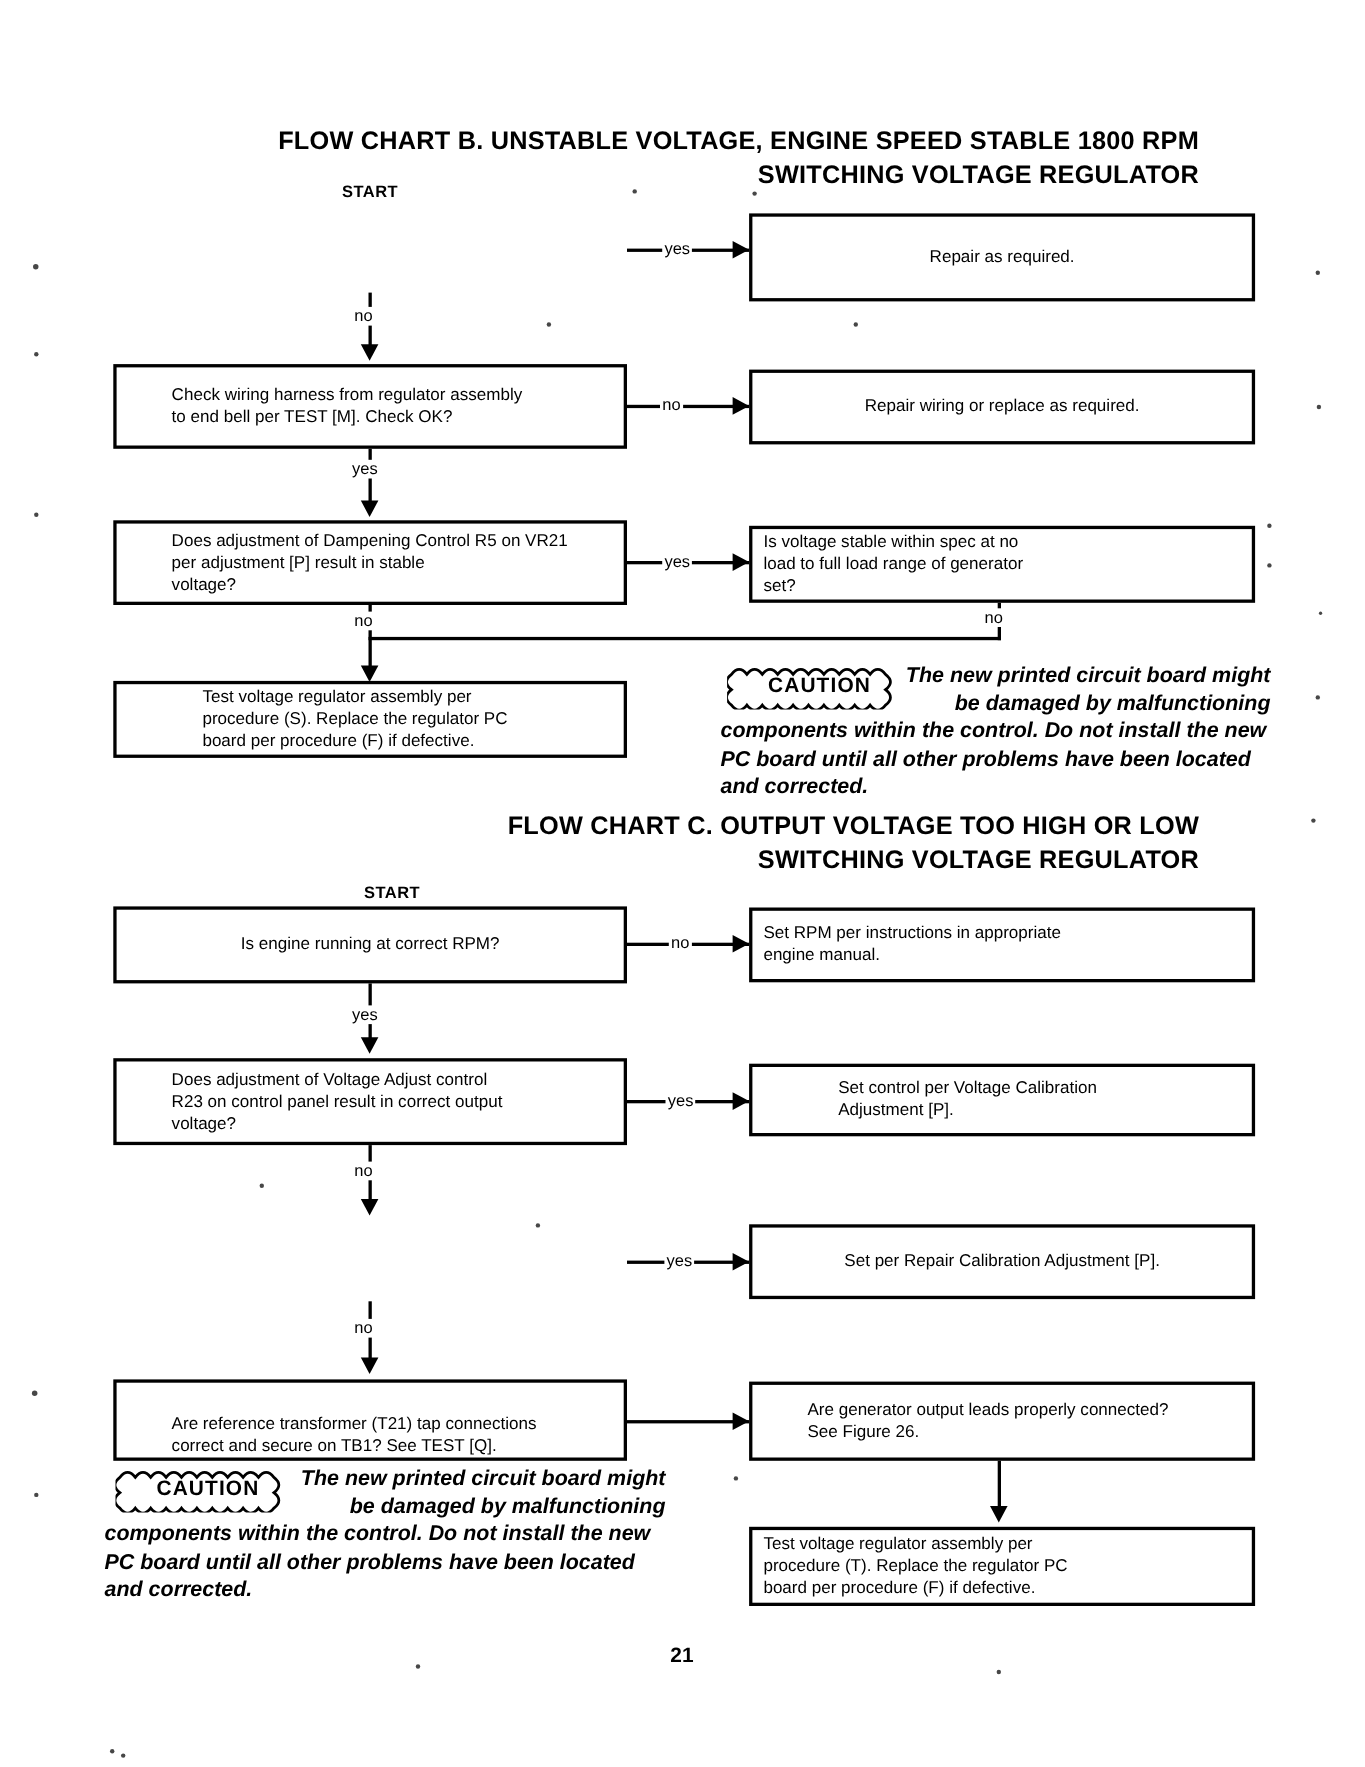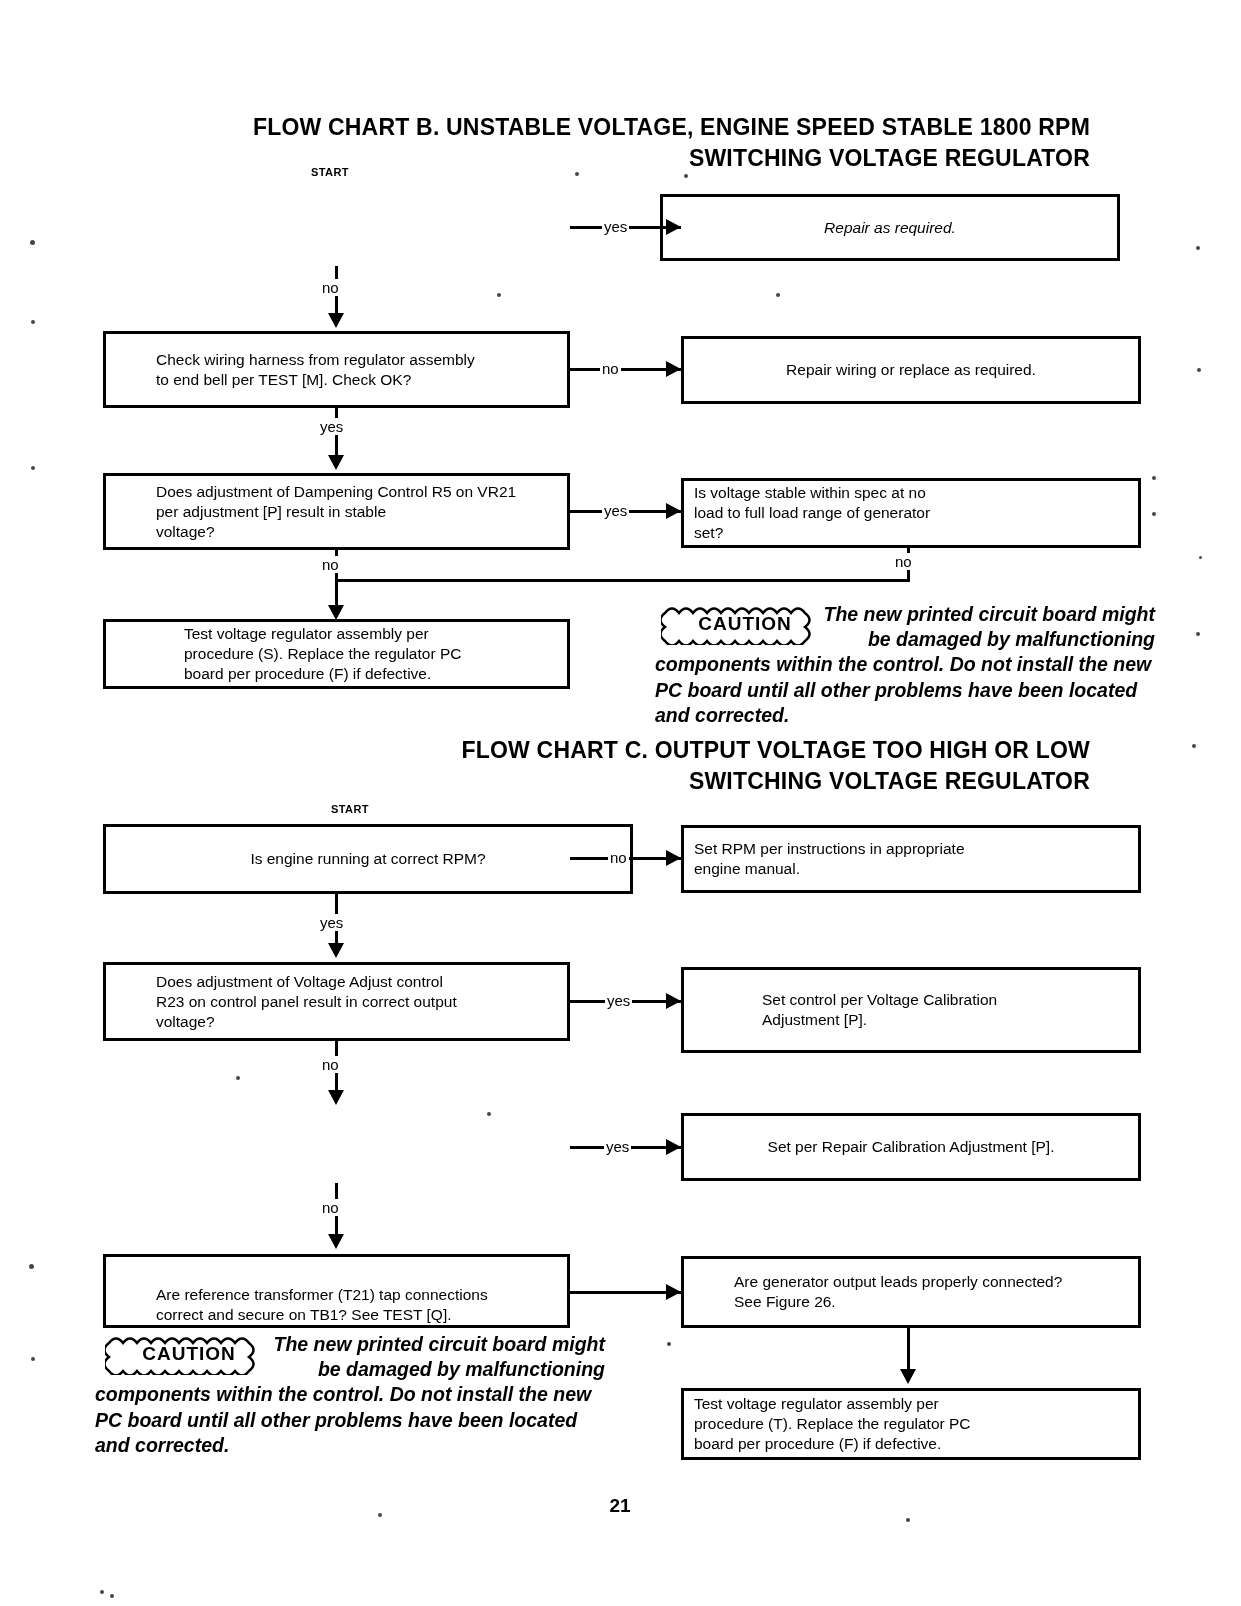--- a/index.html
+++ b/index.html
@@ -25,21 +25,21 @@
     text-align: right;
     font-weight: bold;
     font-size: 23px;
     letter-spacing: 0.2px;
     line-height: 31px;
     white-space: pre-line;
   }
   .start-label {
     position: absolute;
     font-weight: bold;
-    font-size: 11px;
+    font-size: 15px;
     letter-spacing: 0.4px;
   }
 
   
   .fbox {
     position: absolute;
     border: 3px solid #000;
     background: #fff;
     box-sizing: border-box;
     display: flex;
@@ -141,21 +141,21 @@
 </head>
 <body>
 
 <div id="page">
 
   <div class="chart-title" style="left:150px; top:112px; width:940px;">FLOW CHART B. UNSTABLE VOLTAGE, ENGINE SPEED STABLE 1800 RPM
 SWITCHING VOLTAGE REGULATOR</div>
 
   <div class="start-label" style="left:311px; top:166px;">START</div>
 
-  <div class="fbox center-text" style="left:660px; top:194px; width:460px; height:67px;font-style:italic;">
+  <div class="fbox center-text" style="left:681px; top:194px; width:460px; height:80px;">
     <div class="txt">Repair as required.</div>
   </div>
 
   <div class="hline" style="left:570px; top:226px; width:111px;"></div>
   <div class="arrow-right" style="left:666px; top:219px;"></div>
   <div class="edge-label" style="left:602px; top:218px;">yes</div>
 
   <div class="vline" style="left:335px; top:266px; height:54px;"></div>
   <div class="arrow-down" style="left:328px; top:313px;"></div>
   <div class="edge-label" style="left:320px; top:279px;">no</div>
@@ -216,40 +216,40 @@
     <div class="caution-text" style="left:0px; top:52px; width:500px;">components within the control. Do not install the new
 PC board until all other problems have been located
 and corrected.</div>
   </div>
 
   <div class="chart-title" style="left:150px; top:735px; width:940px;">FLOW CHART C. OUTPUT VOLTAGE TOO HIGH OR LOW
 SWITCHING VOLTAGE REGULATOR</div>
 
   <div class="start-label" style="left:331px; top:803px;">START</div>
 
-  <div class="fbox center-text" style="left:103px; top:824px; width:530px; height:70px;">
+  <div class="fbox center-text" style="left:103px; top:824px; width:467px; height:70px;">
     <div class="txt">Is engine running at correct RPM?</div>
   </div>
   <div class="fbox left-text indent-md" style="left:681px; top:825px; width:460px; height:68px;">
     <div class="txt">Set RPM per instructions in appropriate
 engine manual.</div>
   </div>
   <div class="hline" style="left:570px; top:857px; width:111px;"></div>
   <div class="arrow-right" style="left:666px; top:850px;"></div>
   <div class="edge-label" style="left:608px; top:849px;">no</div>
   <div class="vline" style="left:335px; top:894px; height:56px;"></div>
   <div class="arrow-down" style="left:328px; top:943px;"></div>
   <div class="edge-label" style="left:318px; top:914px;">yes</div>
 
   <div class="fbox left-text indent" style="left:103px; top:962px; width:467px; height:79px;">
     <div class="txt">Does adjustment of Voltage Adjust control
 R23 on control panel result in correct output
 voltage?</div>
   </div>
-  <div class="fbox left-text indent-lg" style="left:681px; top:967px; width:460px; height:86px;">
+  <div class="fbox left-text indent-lg" style="left:681px; top:967px; width:460px; height:66px;">
     <div class="txt">Set control per Voltage Calibration
 Adjustment [P].</div>
   </div>
   <div class="hline" style="left:570px; top:1000px; width:111px;"></div>
   <div class="arrow-right" style="left:666px; top:993px;"></div>
   <div class="edge-label" style="left:605px; top:992px;">yes</div>
   <div class="vline" style="left:335px; top:1041px; height:56px;"></div>
   <div class="arrow-down" style="left:328px; top:1090px;"></div>
   <div class="edge-label" style="left:320px; top:1056px;">no</div>
 

